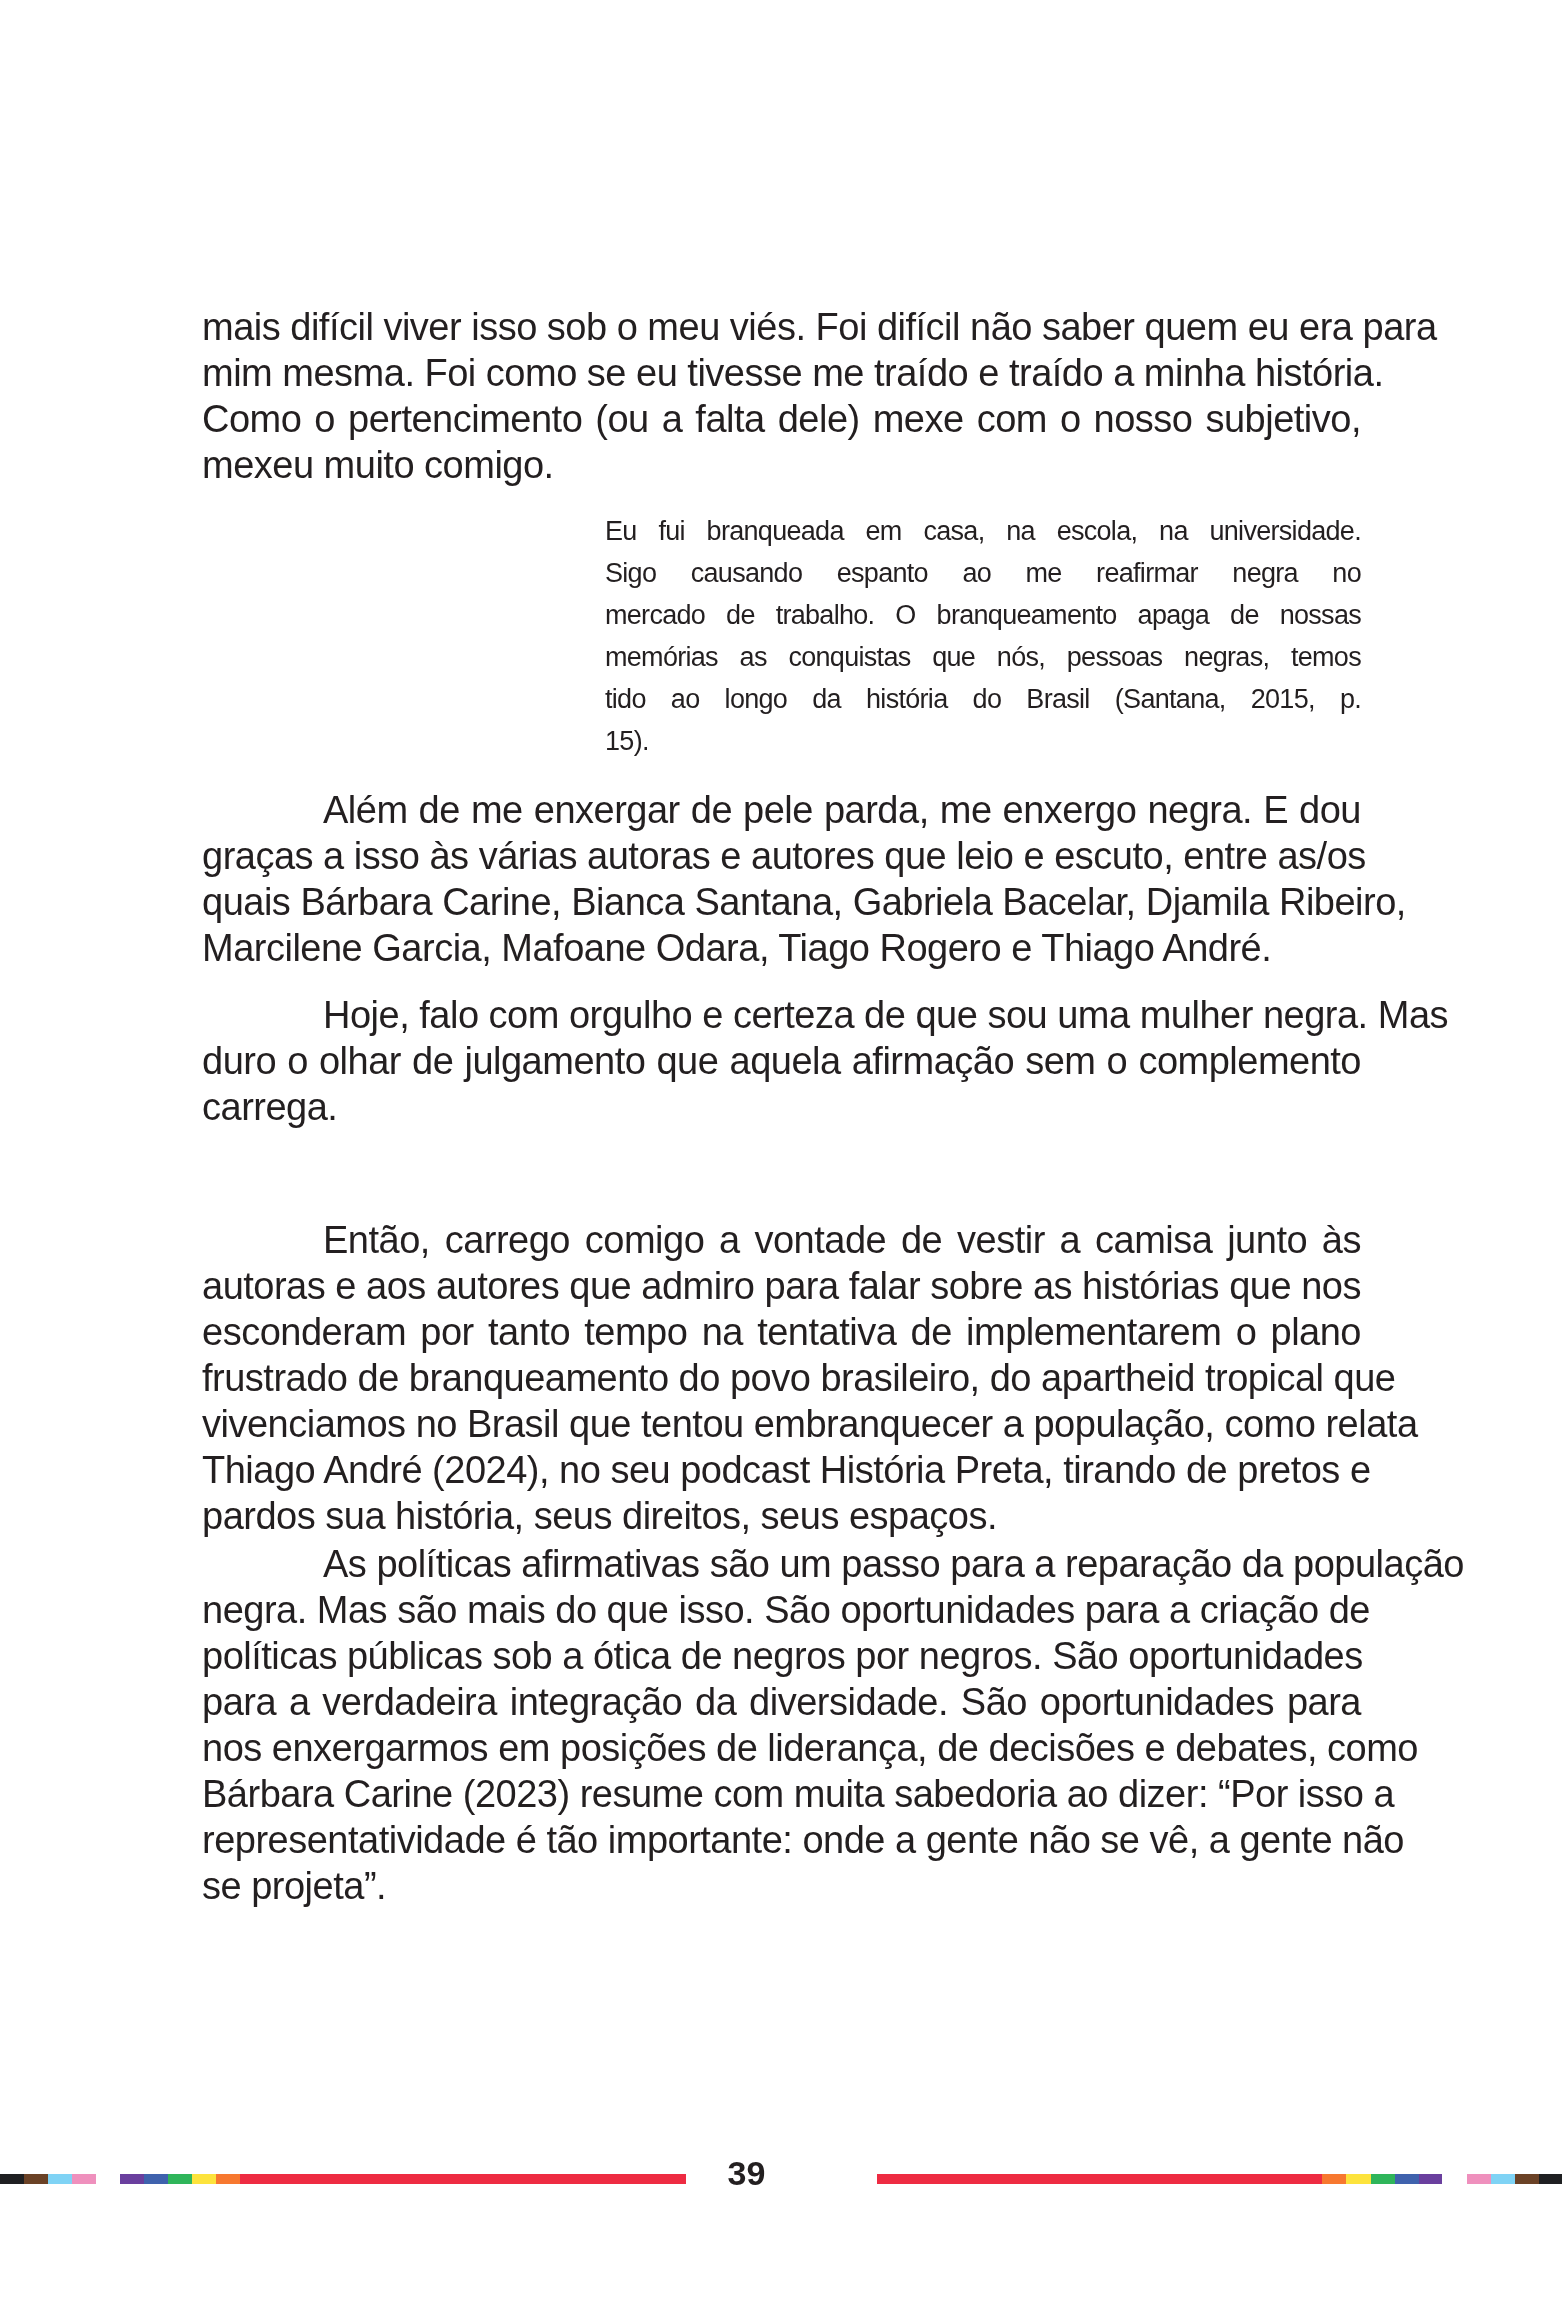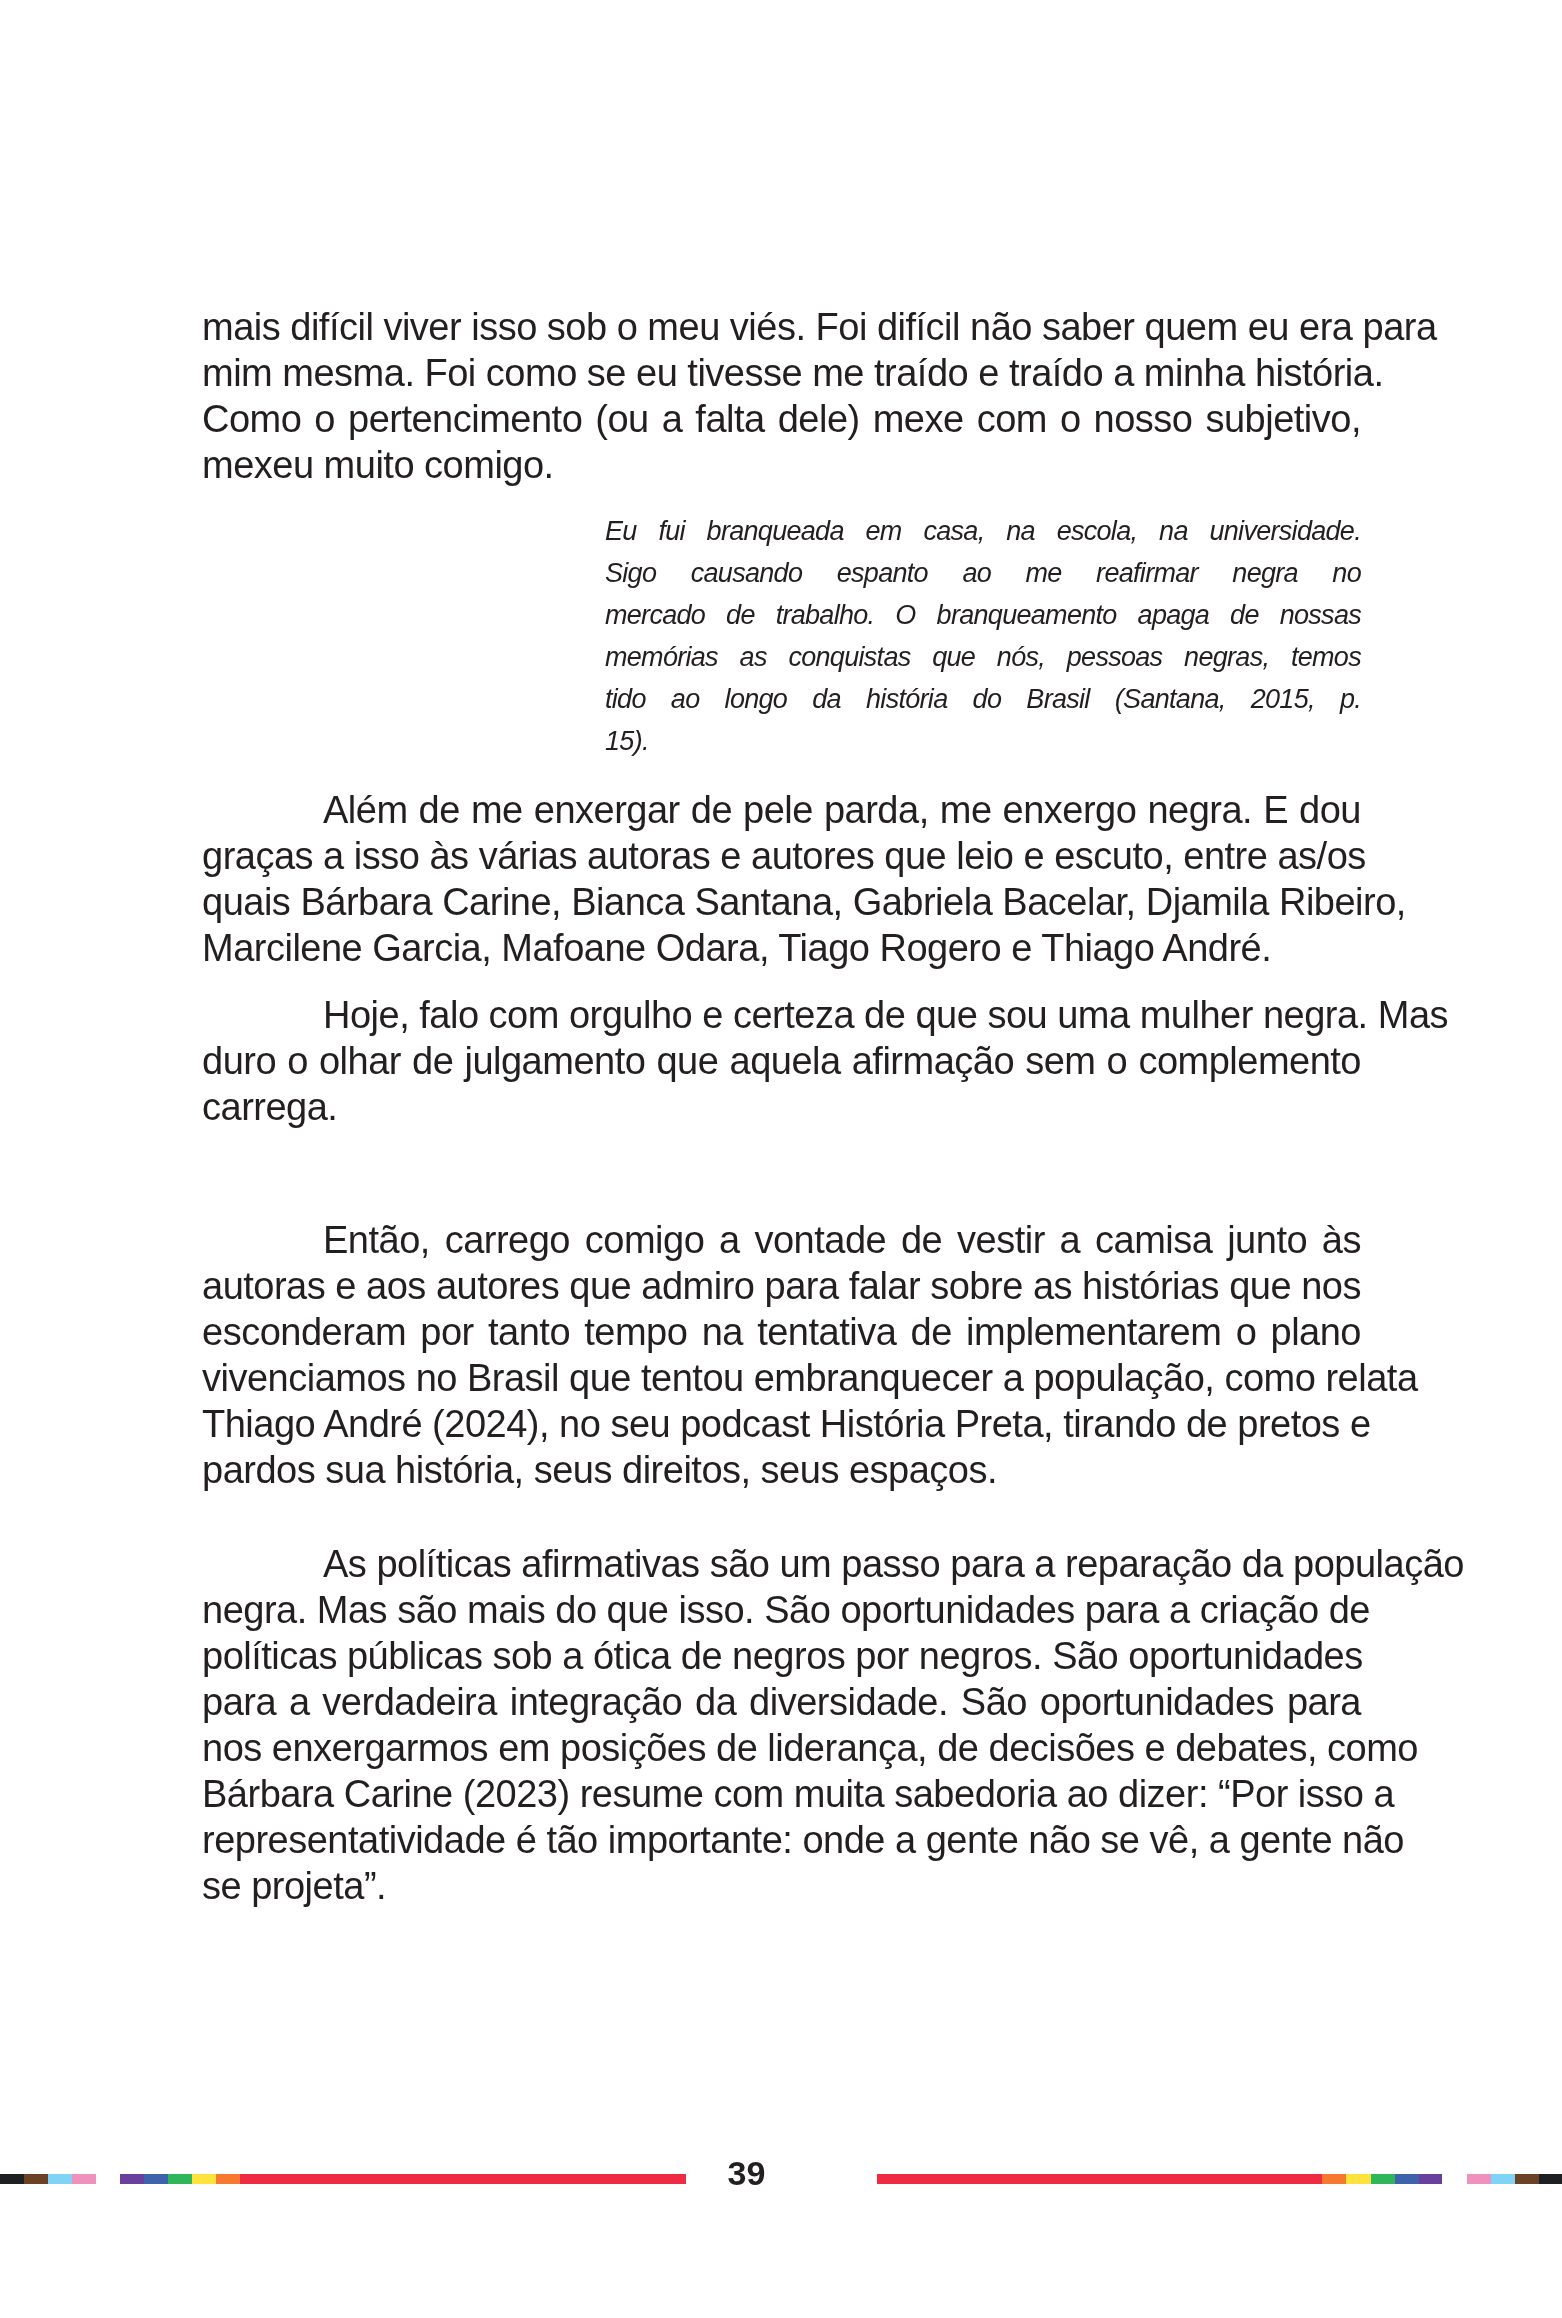--- a/index.html
+++ b/index.html
@@ -7,21 +7,21 @@
          font-family: "Liberation Sans", sans-serif; color: #231f20; }
   .page { position: absolute; left: 0; top: 0; width: 1563px; height: 2319px; }
   .line { display: block; white-space: nowrap; height: 46px; line-height: 46px;
           font-size: 38px; text-align: justify; text-align-last: justify;
           letter-spacing: -0.5px; word-spacing: 0px; }
   .line.last { text-align-last: left; }
   .line.indent { padding-left: 121px; }
   .para { position: absolute; left: 202px; width: 1159px; }
   .para .line { width: 1159px; box-sizing: border-box; }
   .quote { position: absolute; left: 605px; width: 756px; }
-  .quote .line { height: 42px; line-height: 42px; font-size: 27px; font-style: italic;
+  .quote .line { height: 42px; line-height: 42px; font-size: 27px; 
                  width: 756px; letter-spacing: -0.7px; }
   .footer-bar { position: absolute; top: 2174px; height: 10.2px; }
   .seg { position: absolute; top: 0; height: 10.2px; }
   .page-num { position: absolute; left: 702px; top: 2154px; width: 89px; text-align: center;
               font-size: 34px; font-weight: bold; line-height: 39px; color: #231f20; }
 </style>
 </head>
 <body>
 
 <div class="page">
@@ -52,20 +52,21 @@
   <div class="para" style="top:992px;">
     <span class="line indent">Hoje, falo com orgulho e certeza de que sou uma mulher negra. Mas</span>
     <span class="line">duro o olhar de julgamento que aquela afirmação sem o complemento</span>
     <span class="line last">carrega.</span>
   </div>
 
   <div class="para" style="top:1198px;margin-top:19px;">
     <span class="line indent">Então, carrego comigo a vontade de vestir a camisa junto às</span>
     <span class="line">autoras e aos autores que admiro para falar sobre as histórias que nos</span>
     <span class="line">esconderam por tanto tempo na tentativa de implementarem o plano</span>
+    <span class="line">frustrado de branqueamento do povo brasileiro, do apartheid tropical que</span>
     <span class="line">vivenciamos no Brasil que tentou embranquecer a população, como relata</span>
     <span class="line">Thiago André (2024), no seu podcast História Preta, tirando de pretos e</span>
     <span class="line last">pardos sua história, seus direitos, seus espaços.</span>
   </div>
 
   <div class="para" style="top:1541px;">
     <span class="line indent">As políticas afirmativas são um passo para a reparação da população</span>
     <span class="line">negra. Mas são mais do que isso. São oportunidades para a criação de</span>
     <span class="line">políticas públicas sob a ótica de negros por negros. São oportunidades</span>
     <span class="line">para a verdadeira integração da diversidade. São oportunidades para</span>

